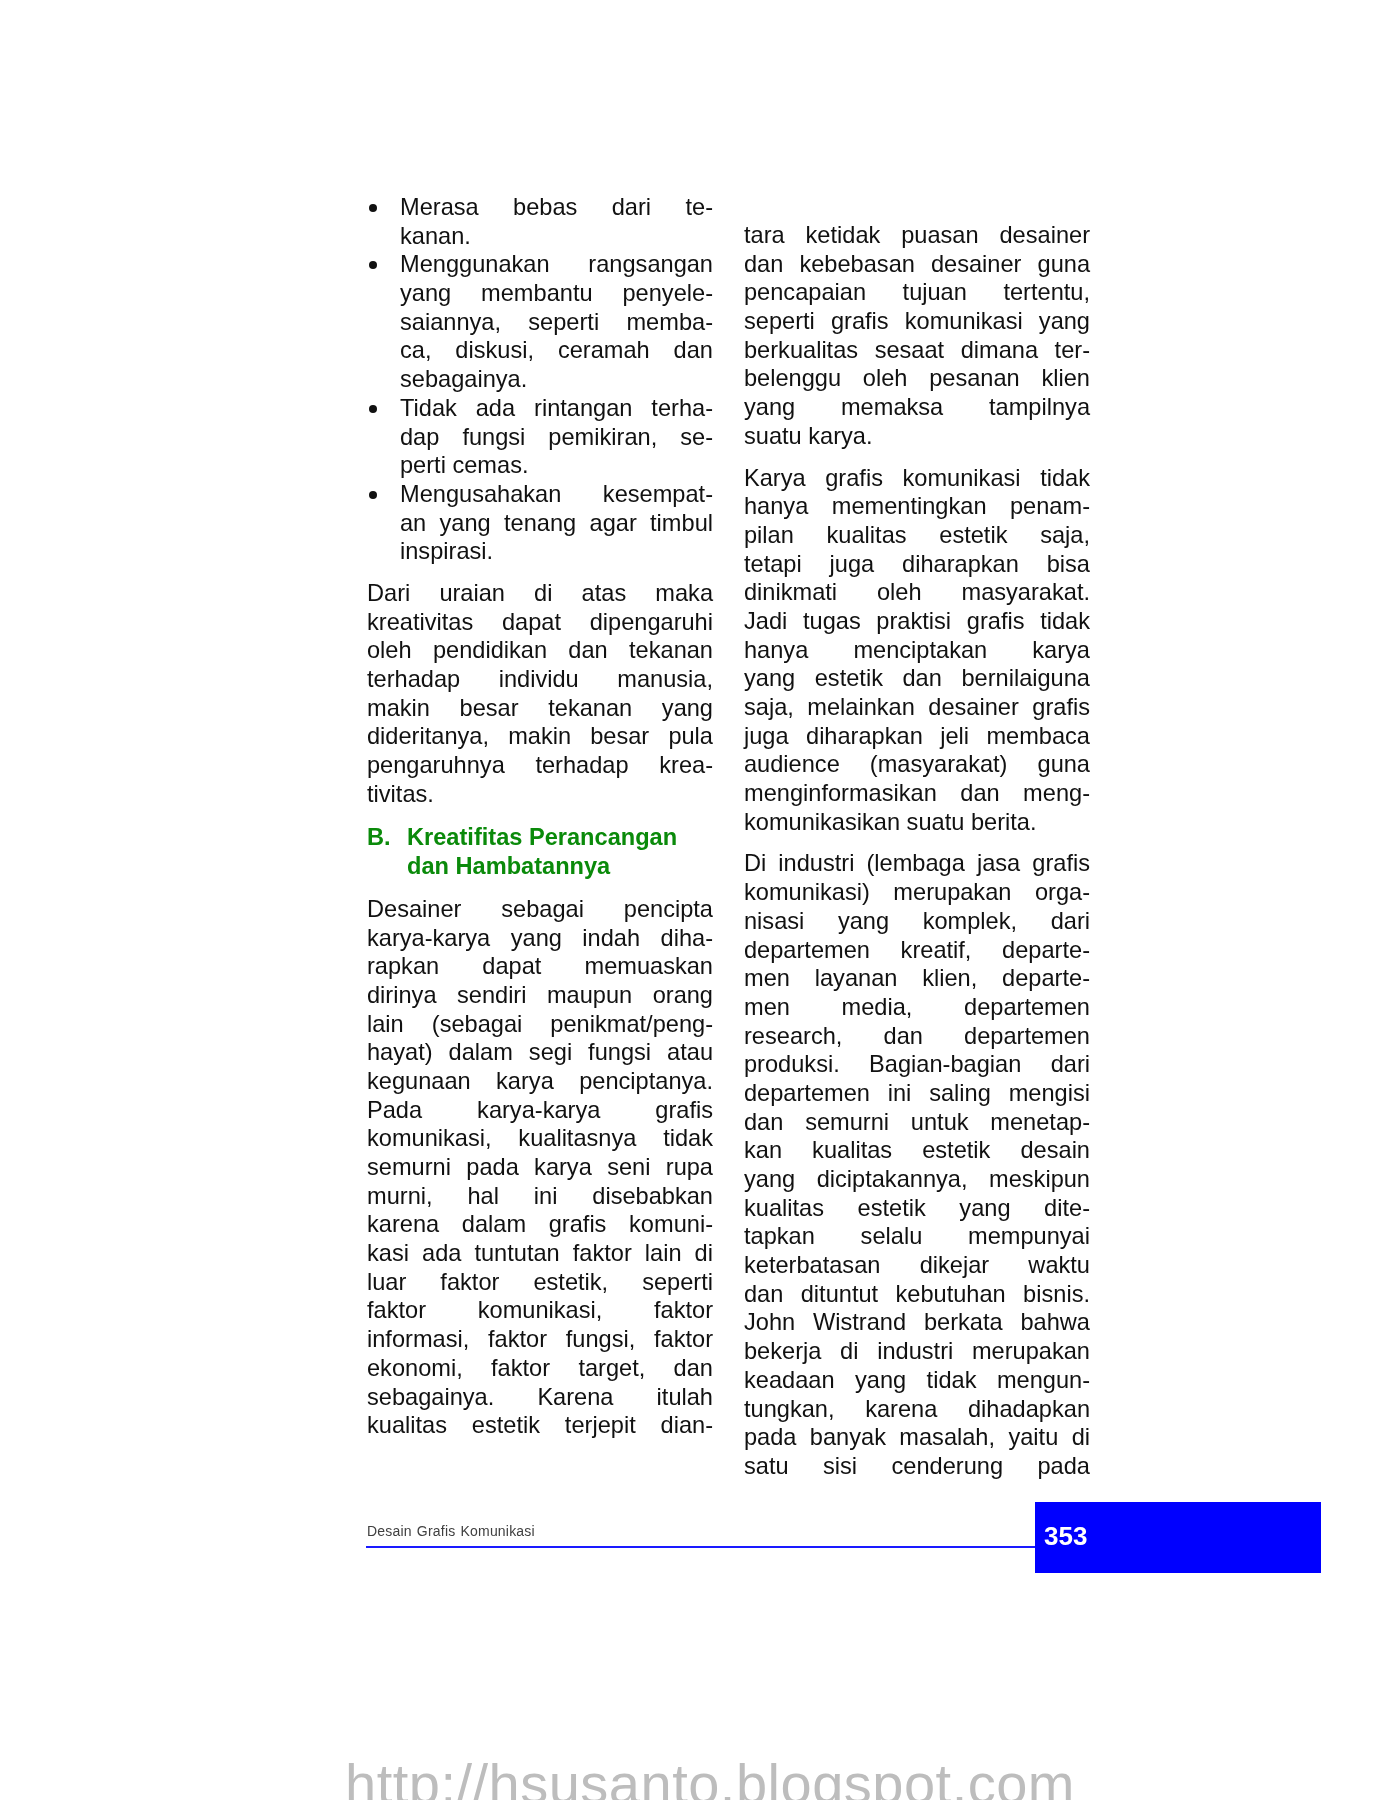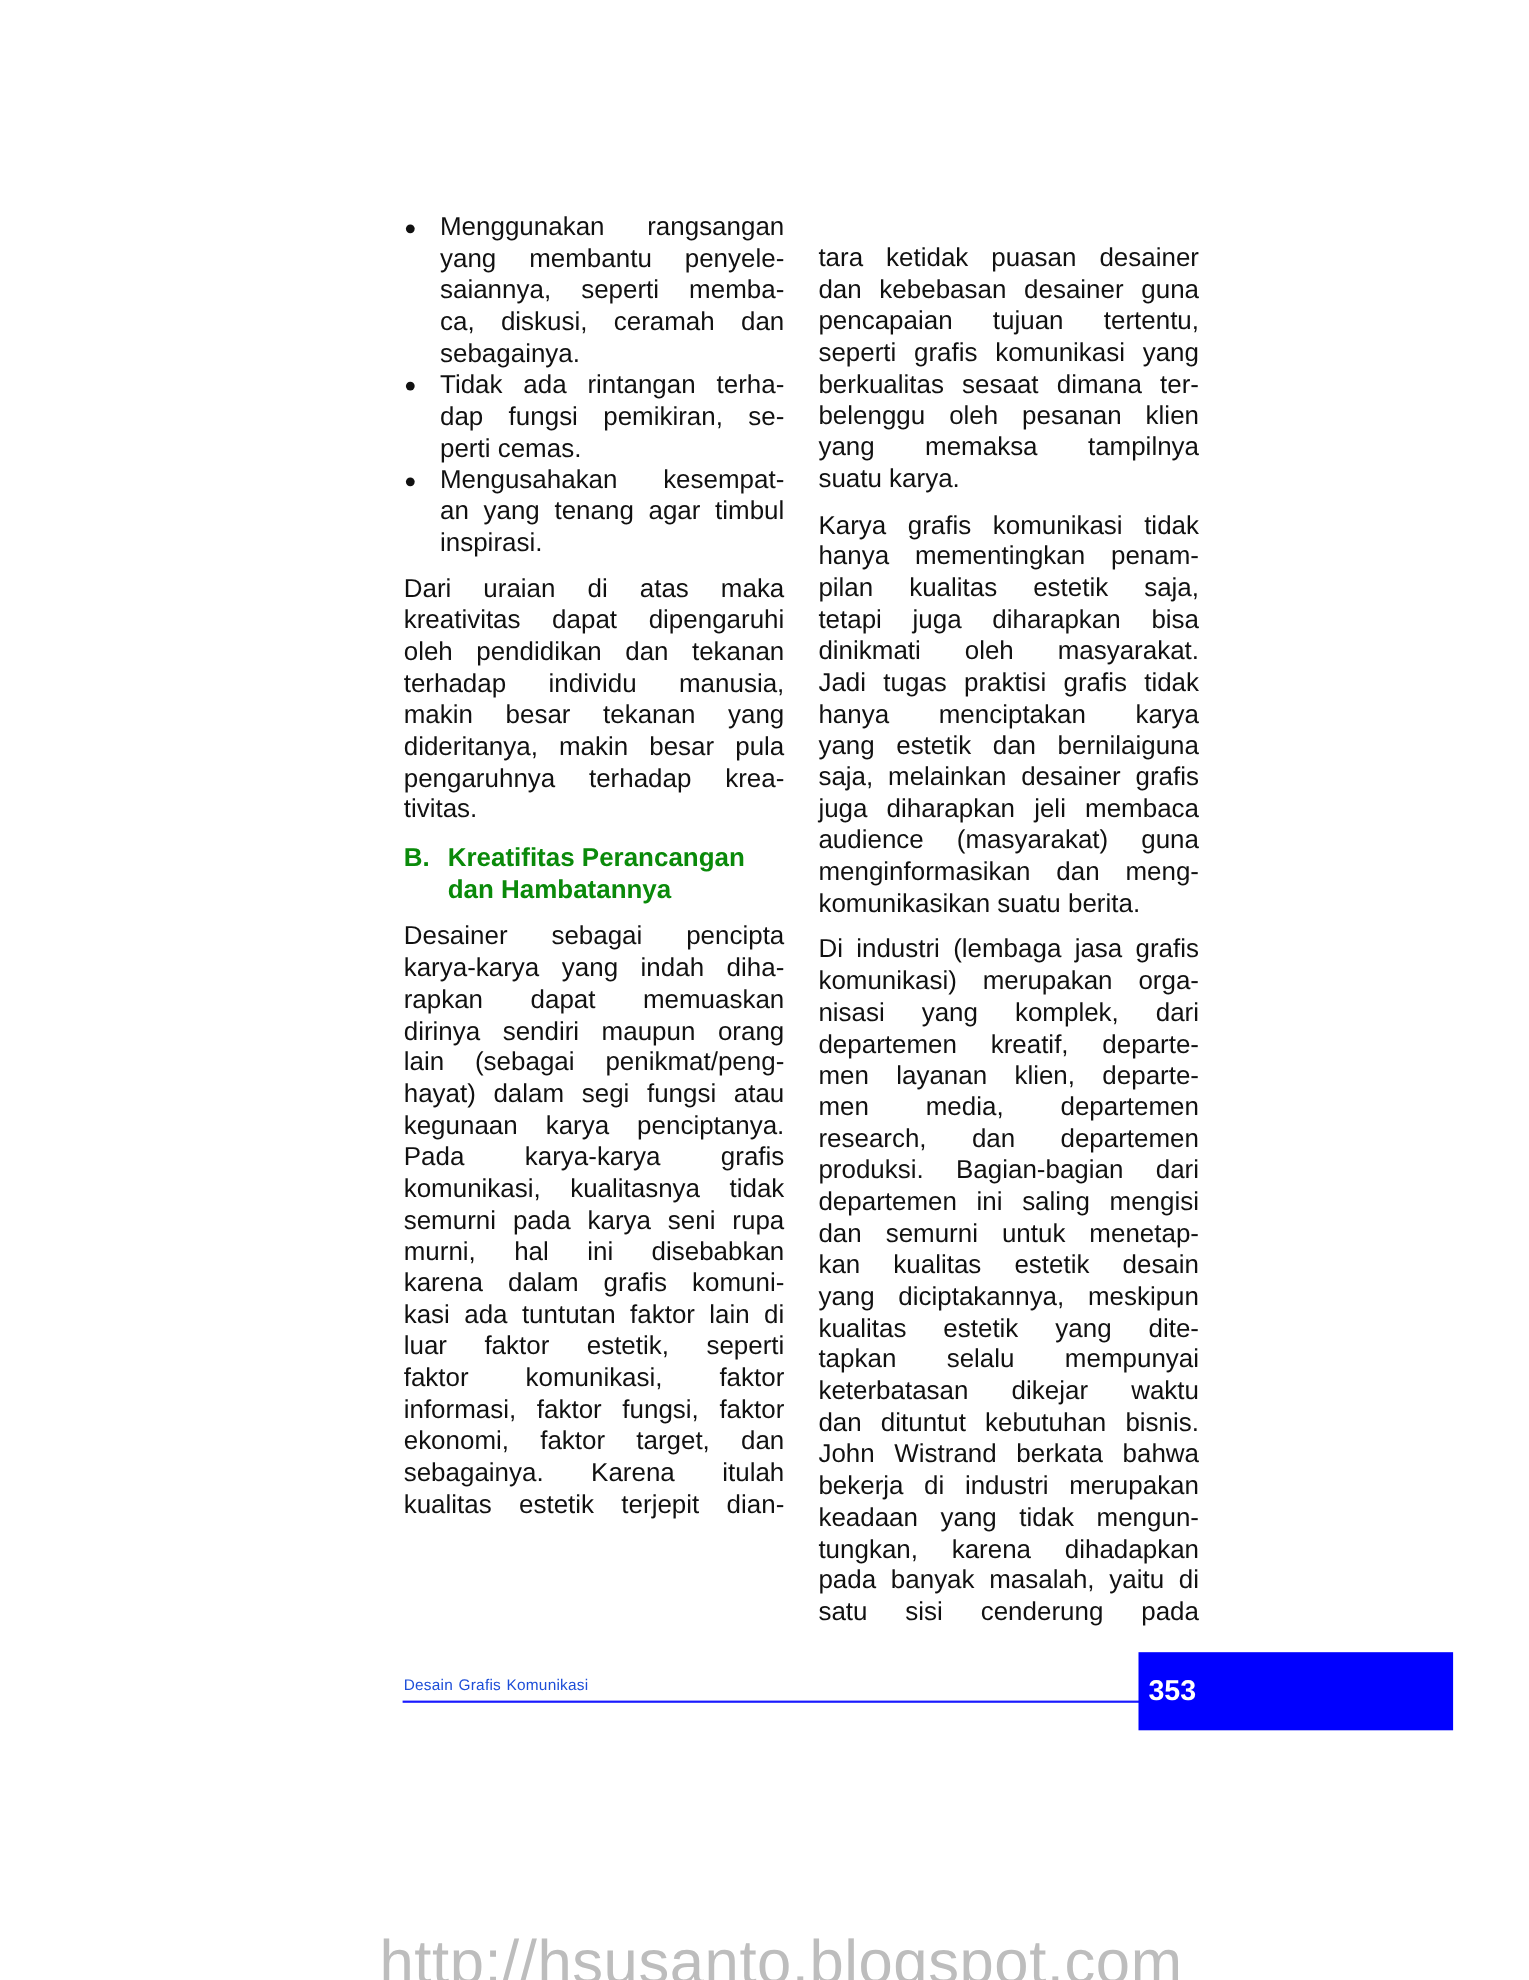--- a/index.html
+++ b/index.html
@@ -61,21 +61,21 @@
     .heading .num {
       position: absolute;
       left: 0;
       top: 0;
     }
     .footer-title {
       position: absolute;
       left: 367px;
       top: 1523px;
       font-size: 14px;
-      color: #1d4ed8;
+      color: #404040;
       letter-spacing: 0.2px;
       word-spacing: 1px;
     }
     .footer-rule {
       position: absolute;
       left: 366px;
       top: 1546px;
       width: 670px;
       height: 2px;
       background: #1a1aff;
@@ -106,20 +106,25 @@
       color: #bdbdbd;
       letter-spacing: 0.5px;
       white-space: nowrap;
     }
   </style>
 </head>
 <body>
 
 <div class="col col-left">
   <div class="bullet-list">
+    <div class="bullet-item">
+      <span class="bullet-dot"></span>
+      <span class="line">Merasa bebas dari te-</span>
+      <span class="line last">kanan.</span>
+    </div>
     <div class="bullet-item">
       <span class="bullet-dot"></span>
       <span class="line">Menggunakan rangsangan</span>
       <span class="line">yang membantu penyele-</span>
       <span class="line">saiannya, seperti memba-</span>
       <span class="line">ca, diskusi, ceramah dan</span>
       <span class="line last">sebagainya.</span>
     </div>
     <div class="bullet-item">
       <span class="bullet-dot"></span>

